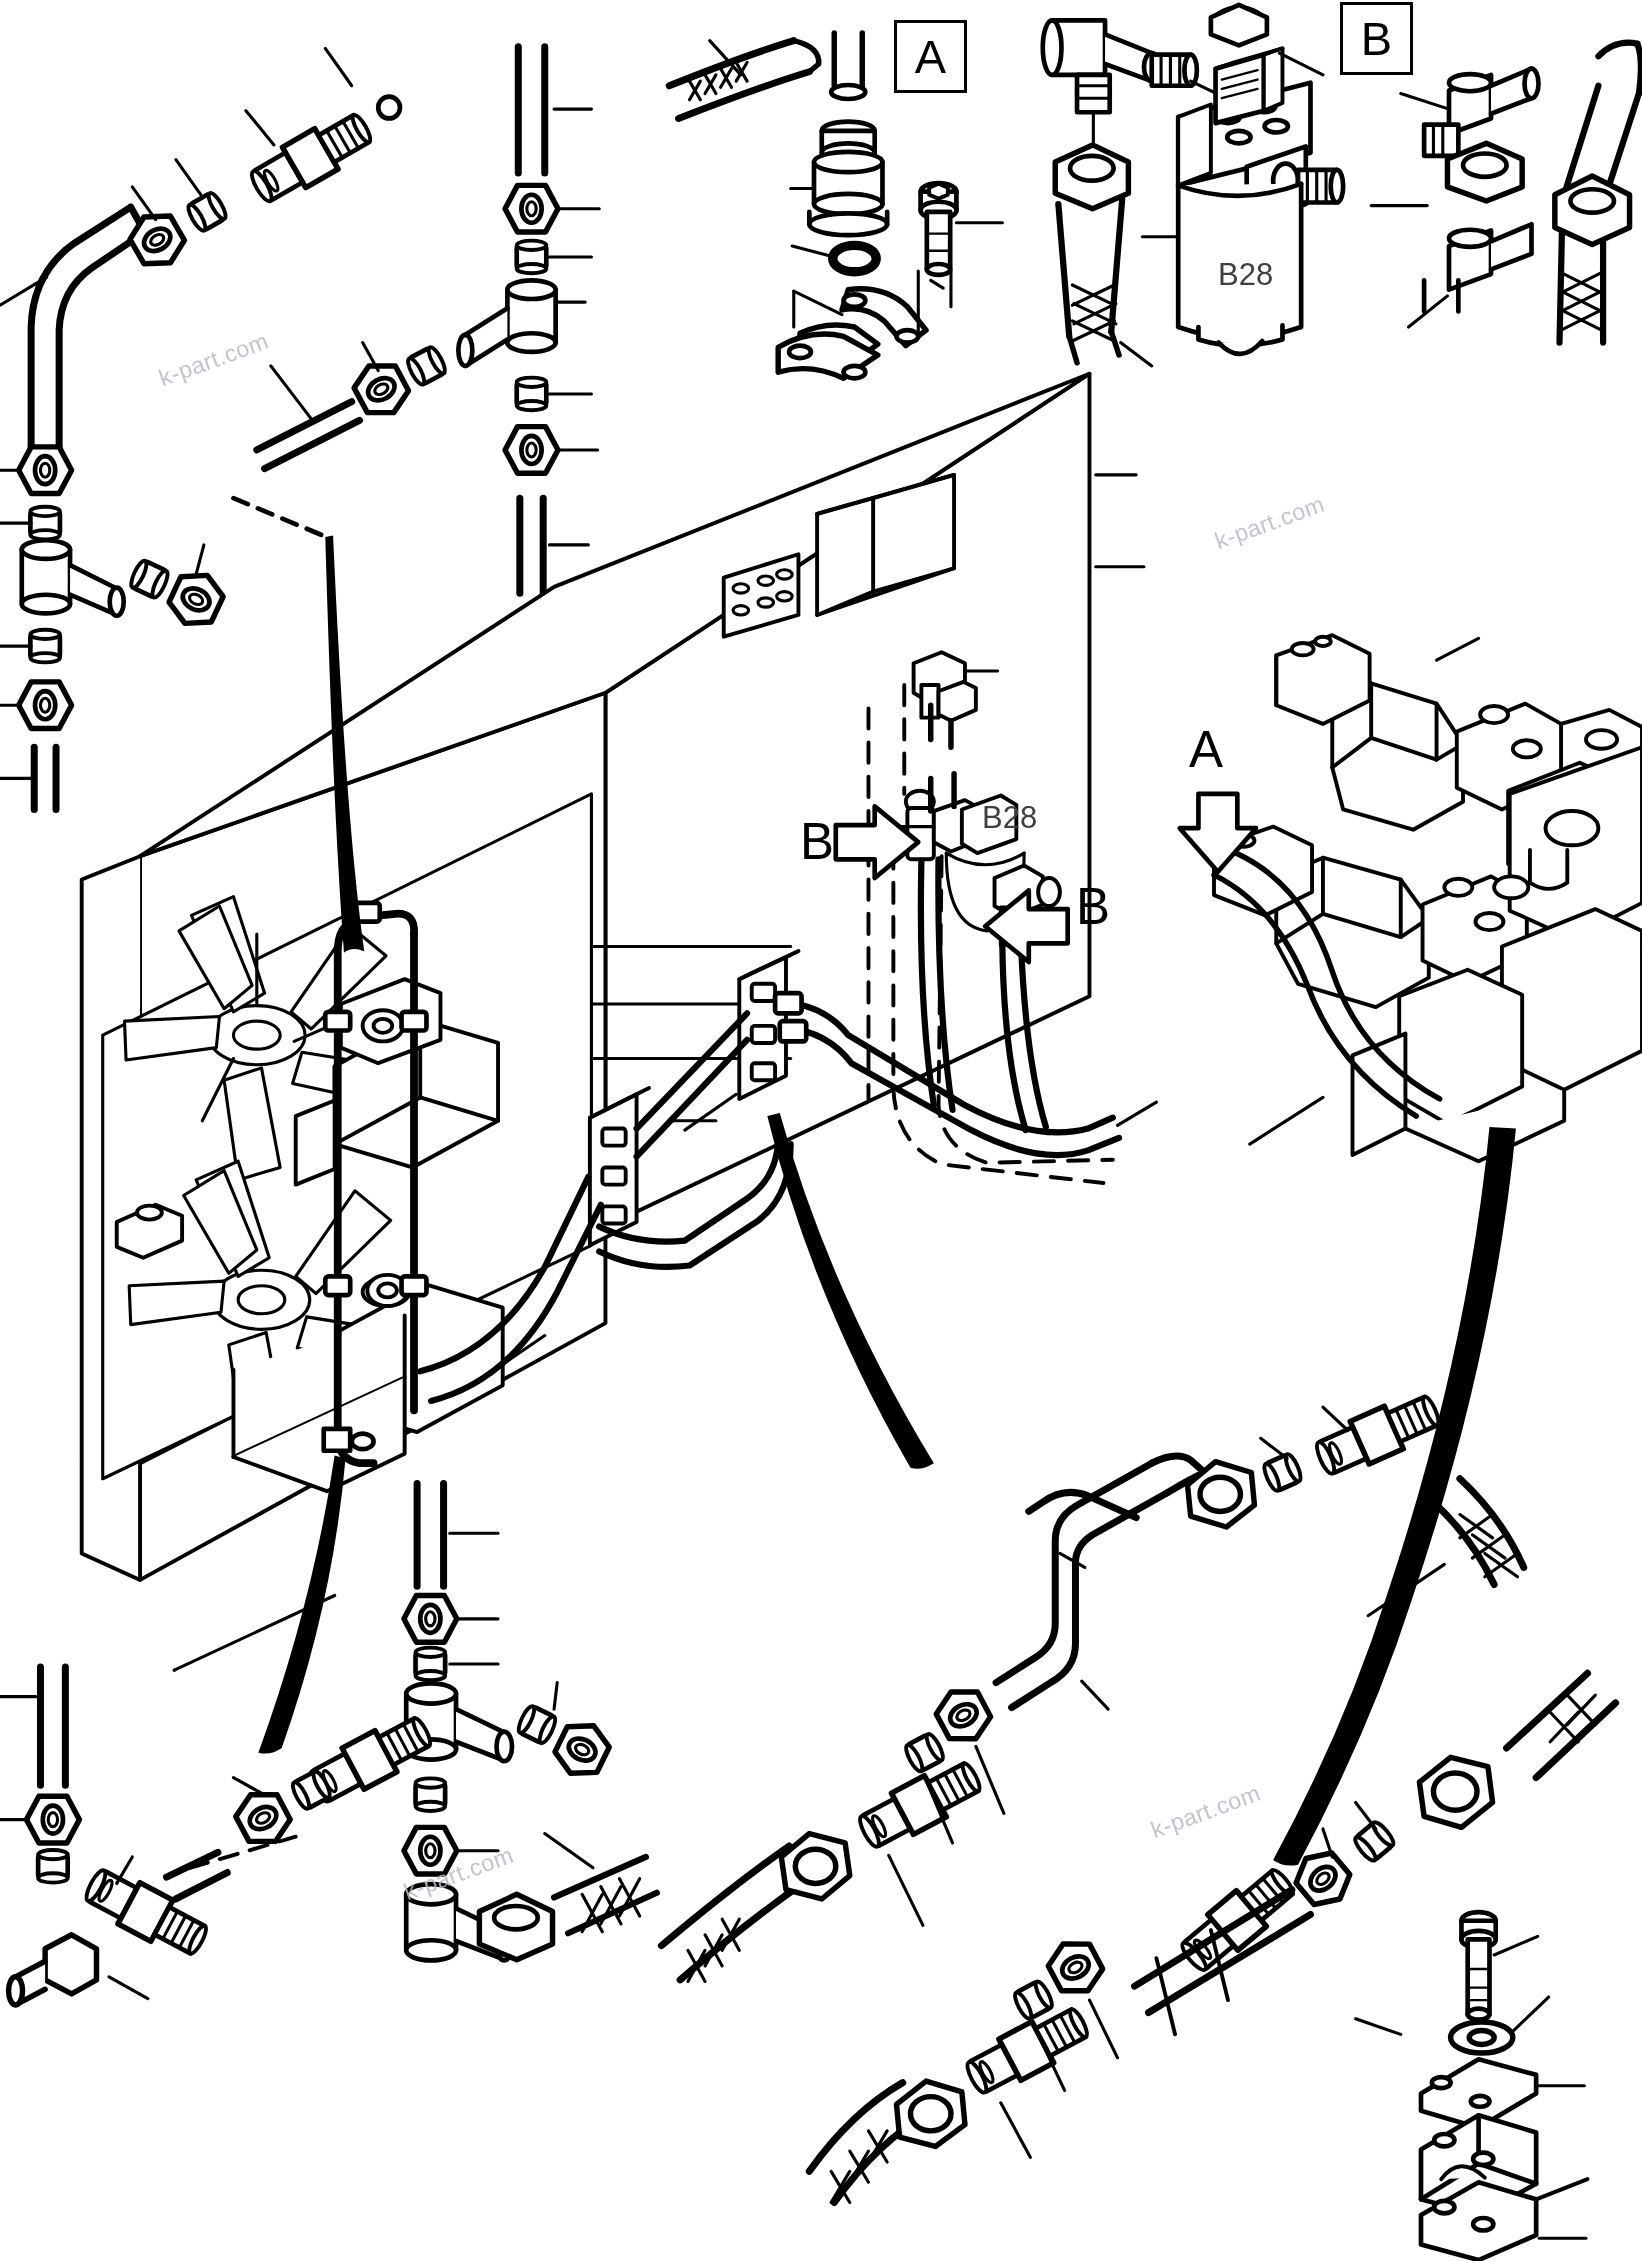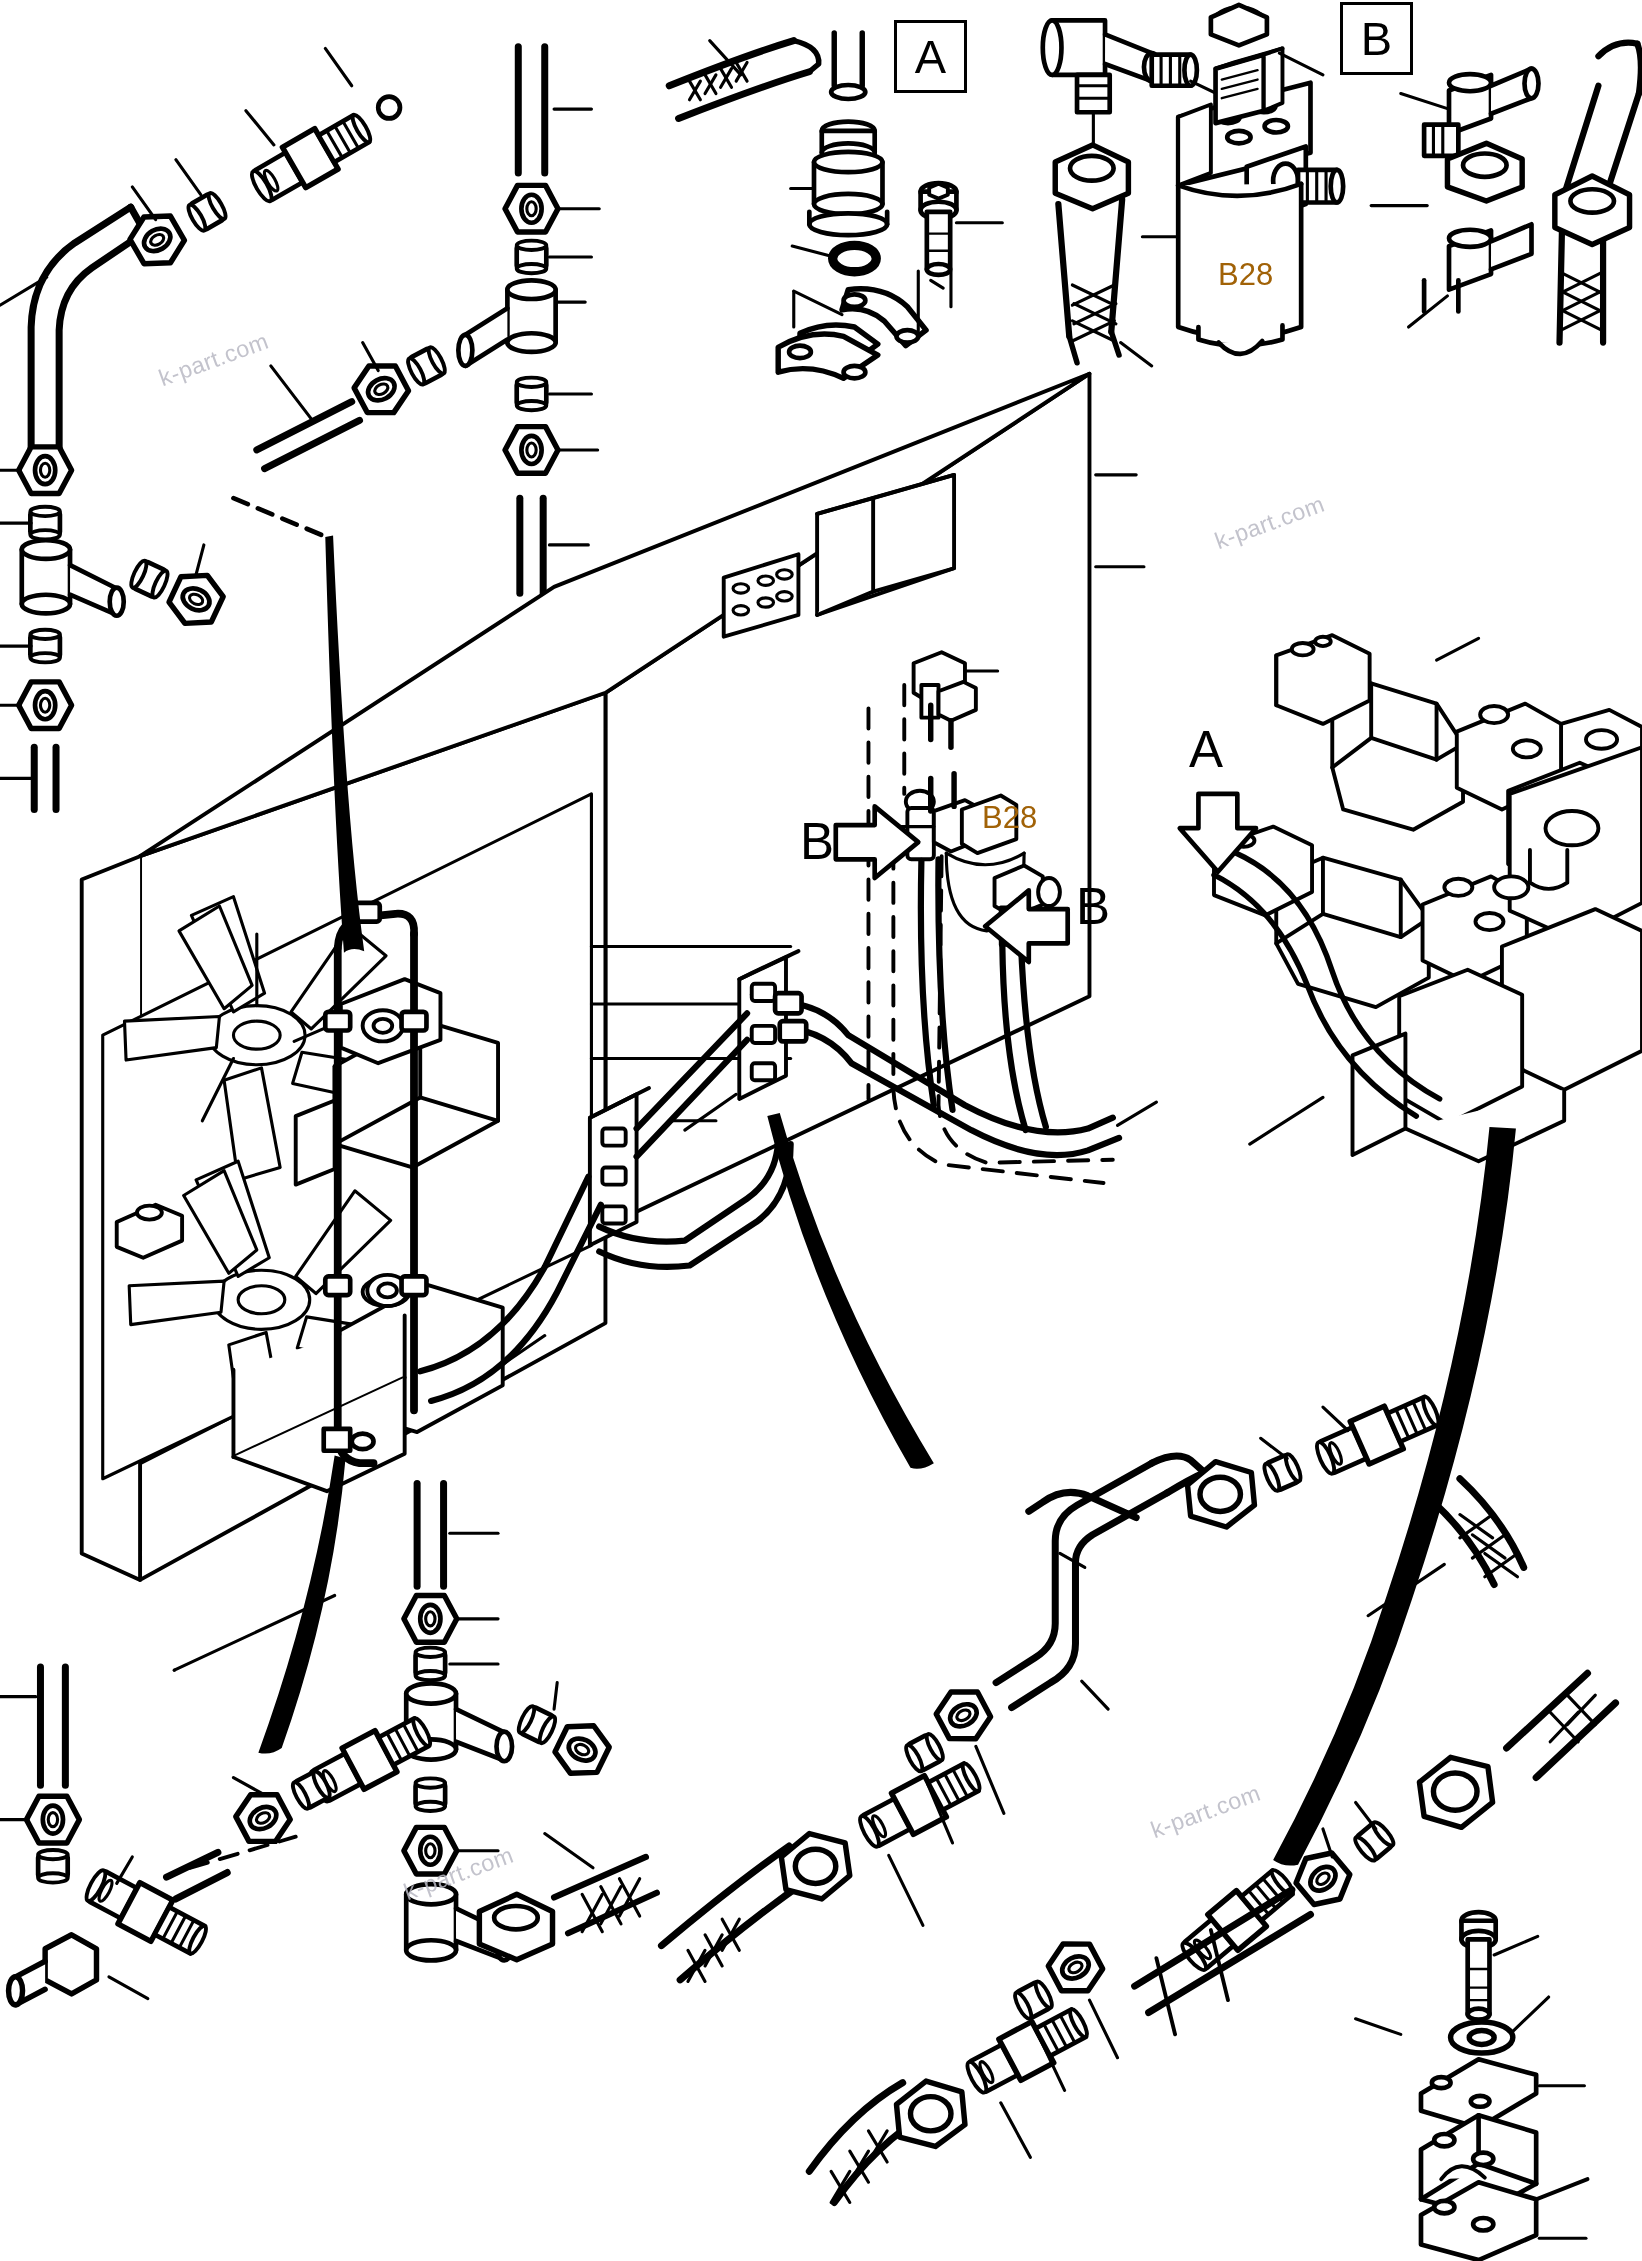--- a/index.html
+++ b/index.html
@@ -7,21 +7,21 @@
   body{font-family:"Liberation Sans", sans-serif;}
   #sheet{position:relative;width:1642px;height:2261px;background:#fff;overflow:hidden;}
   #sheet svg{position:absolute;left:0;top:0;width:1642px;height:2261px;}
   .wm{position:absolute;color:#b9b9c4;font-family:"Liberation Sans",sans-serif;
       font-size:23.4px;letter-spacing:0.4px;transform:rotate(-20deg);
       transform-origin:left center;white-space:nowrap;pointer-events:none;opacity:.85;}
   .callbox{position:absolute;border:3.1px solid #000;background:#fff;
       display:flex;align-items:center;justify-content:center;
       font-size:47px;font-weight:400;font-family:"Liberation Sans",sans-serif;color:#000;}
   .secletter{position:absolute;font-size:51px;font-family:"Liberation Sans",sans-serif;color:#000;line-height:1;}
-  .partlabel{position:absolute;font-size:31px;font-family:"Liberation Sans",sans-serif;color:#a16207;line-height:1;}
+  .partlabel{position:absolute;font-size:31px;font-family:"Liberation Sans",sans-serif;color:#404040;line-height:1;}
 </style>
 </head>
 <body>
 
 <div id="sheet">
 
 <svg viewBox="0 0 2110 2905" xmlns="http://www.w3.org/2000/svg">
   <defs>
     <g id="hexnut">
       <polygon points="0,-34 30,-18 30,18 0,34 -30,18 -30,-18" fill="#fff" stroke="#000" stroke-width="7"></polygon>

